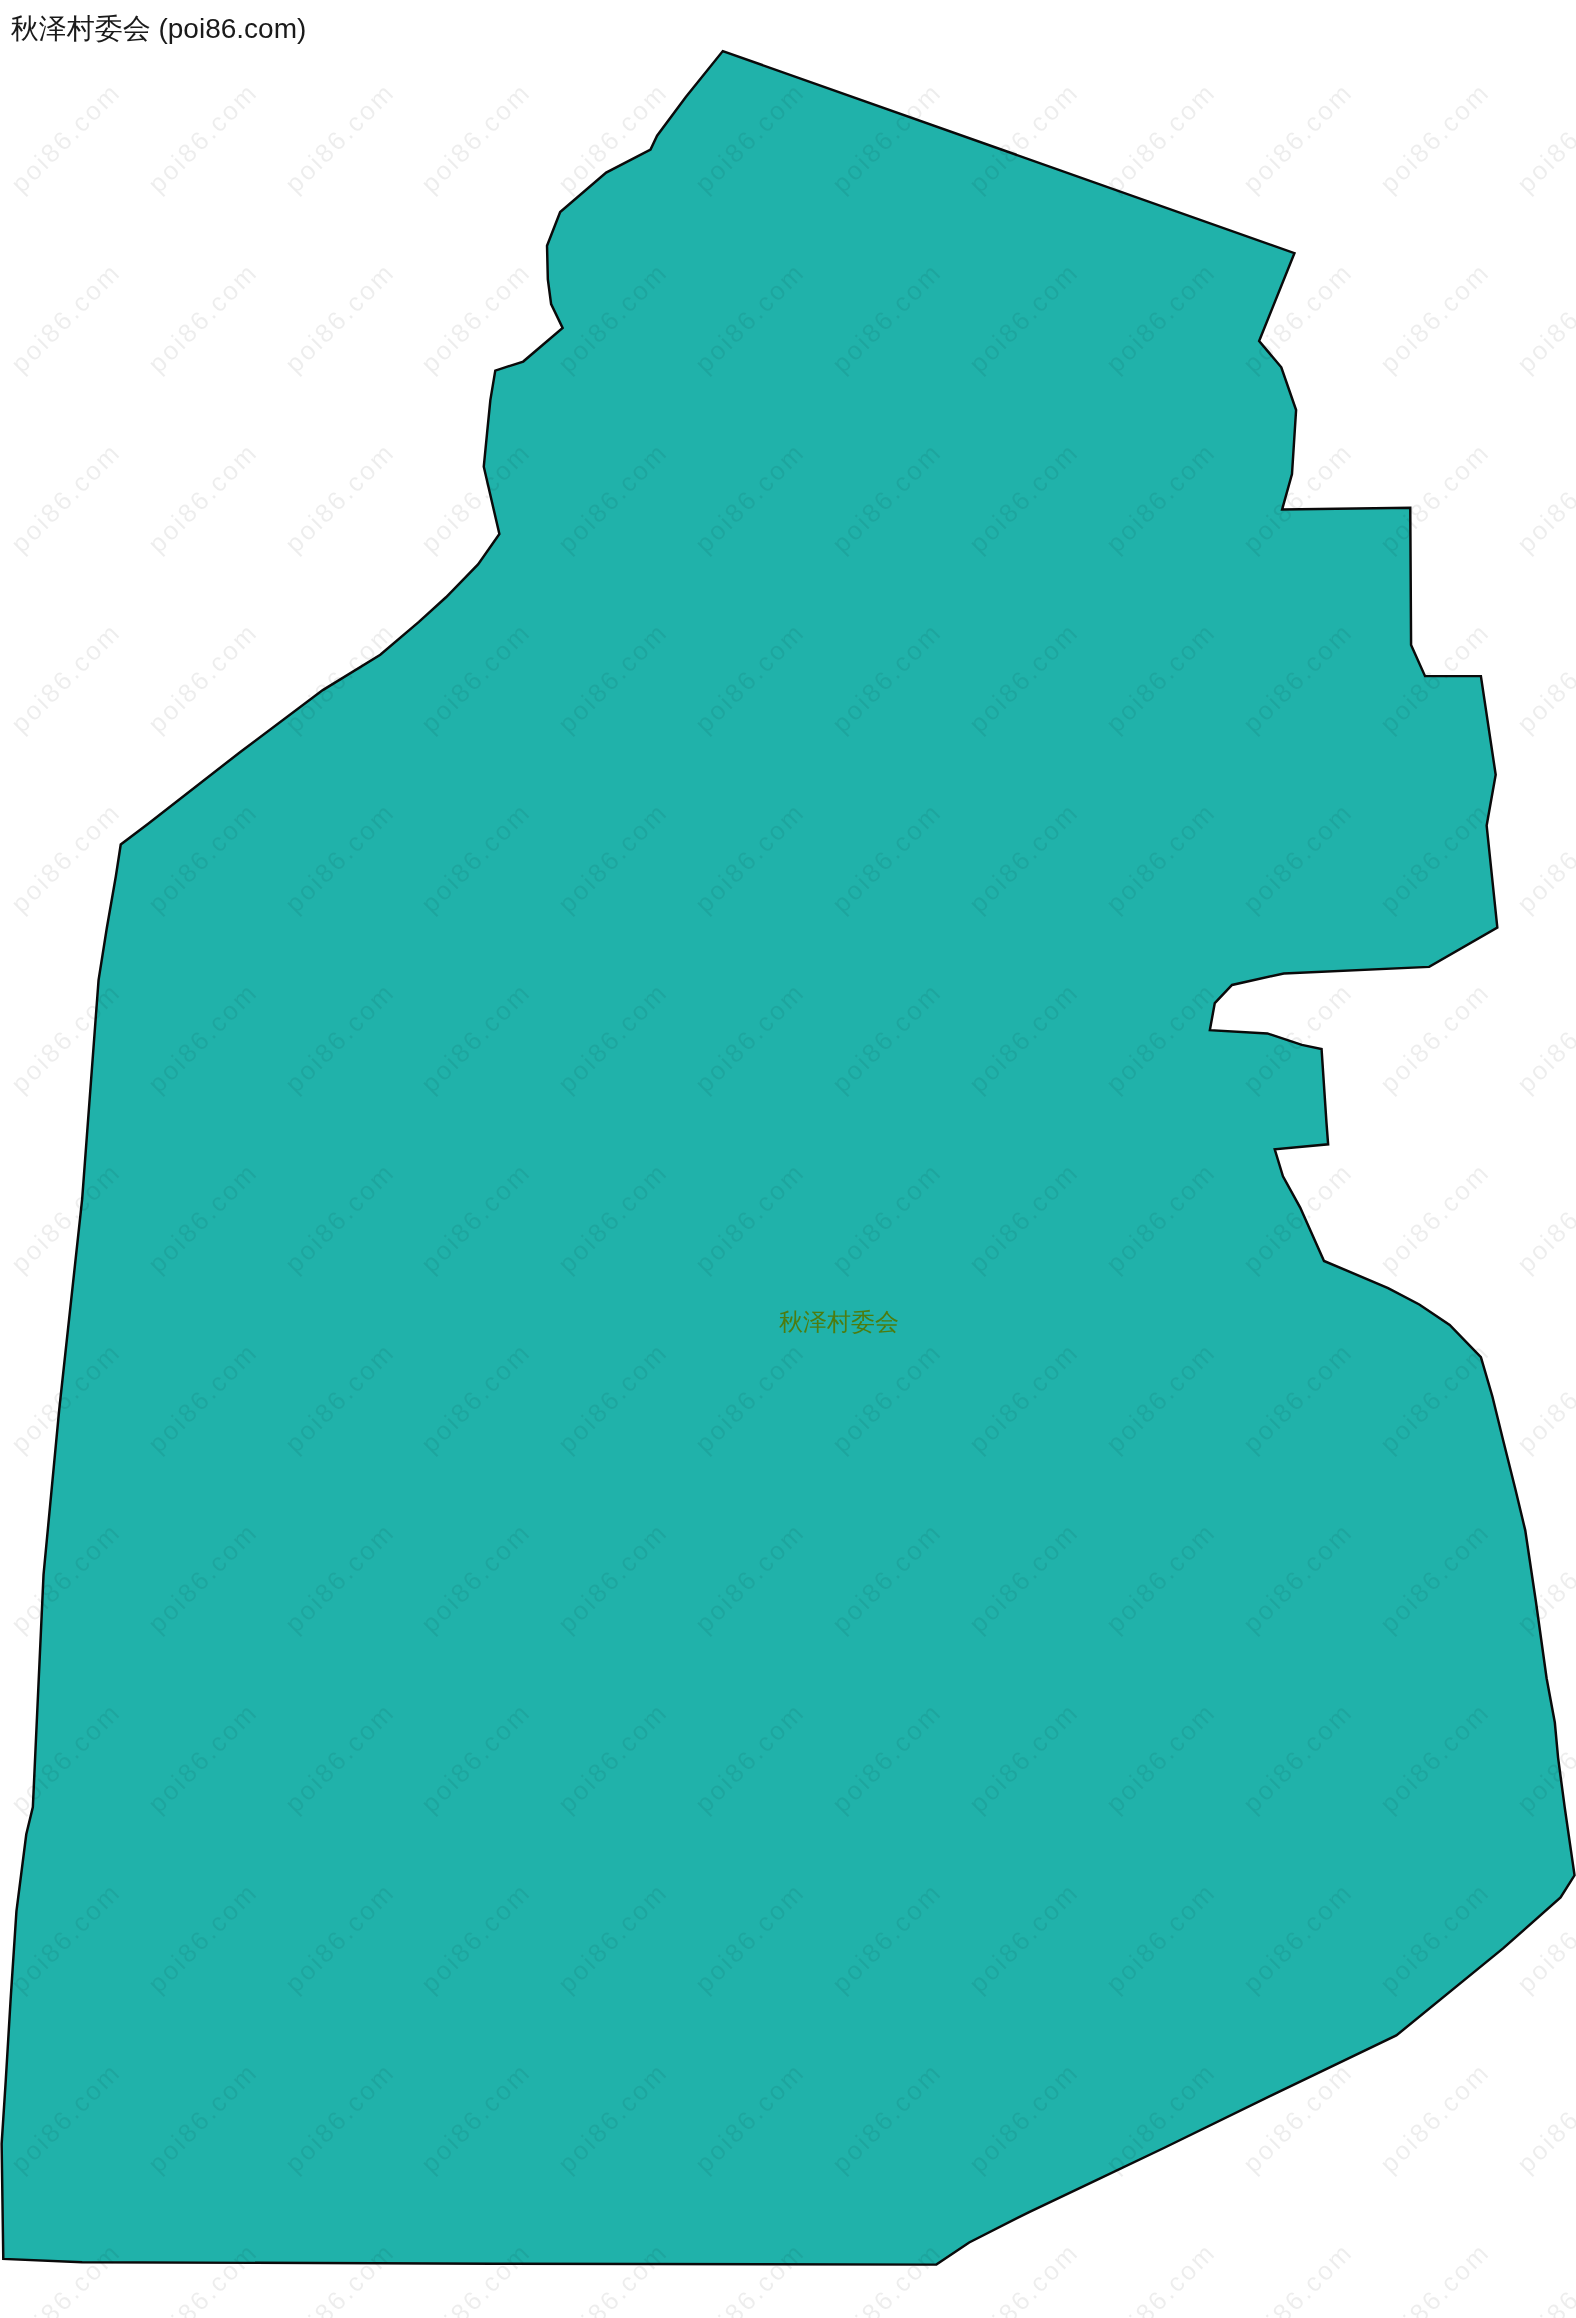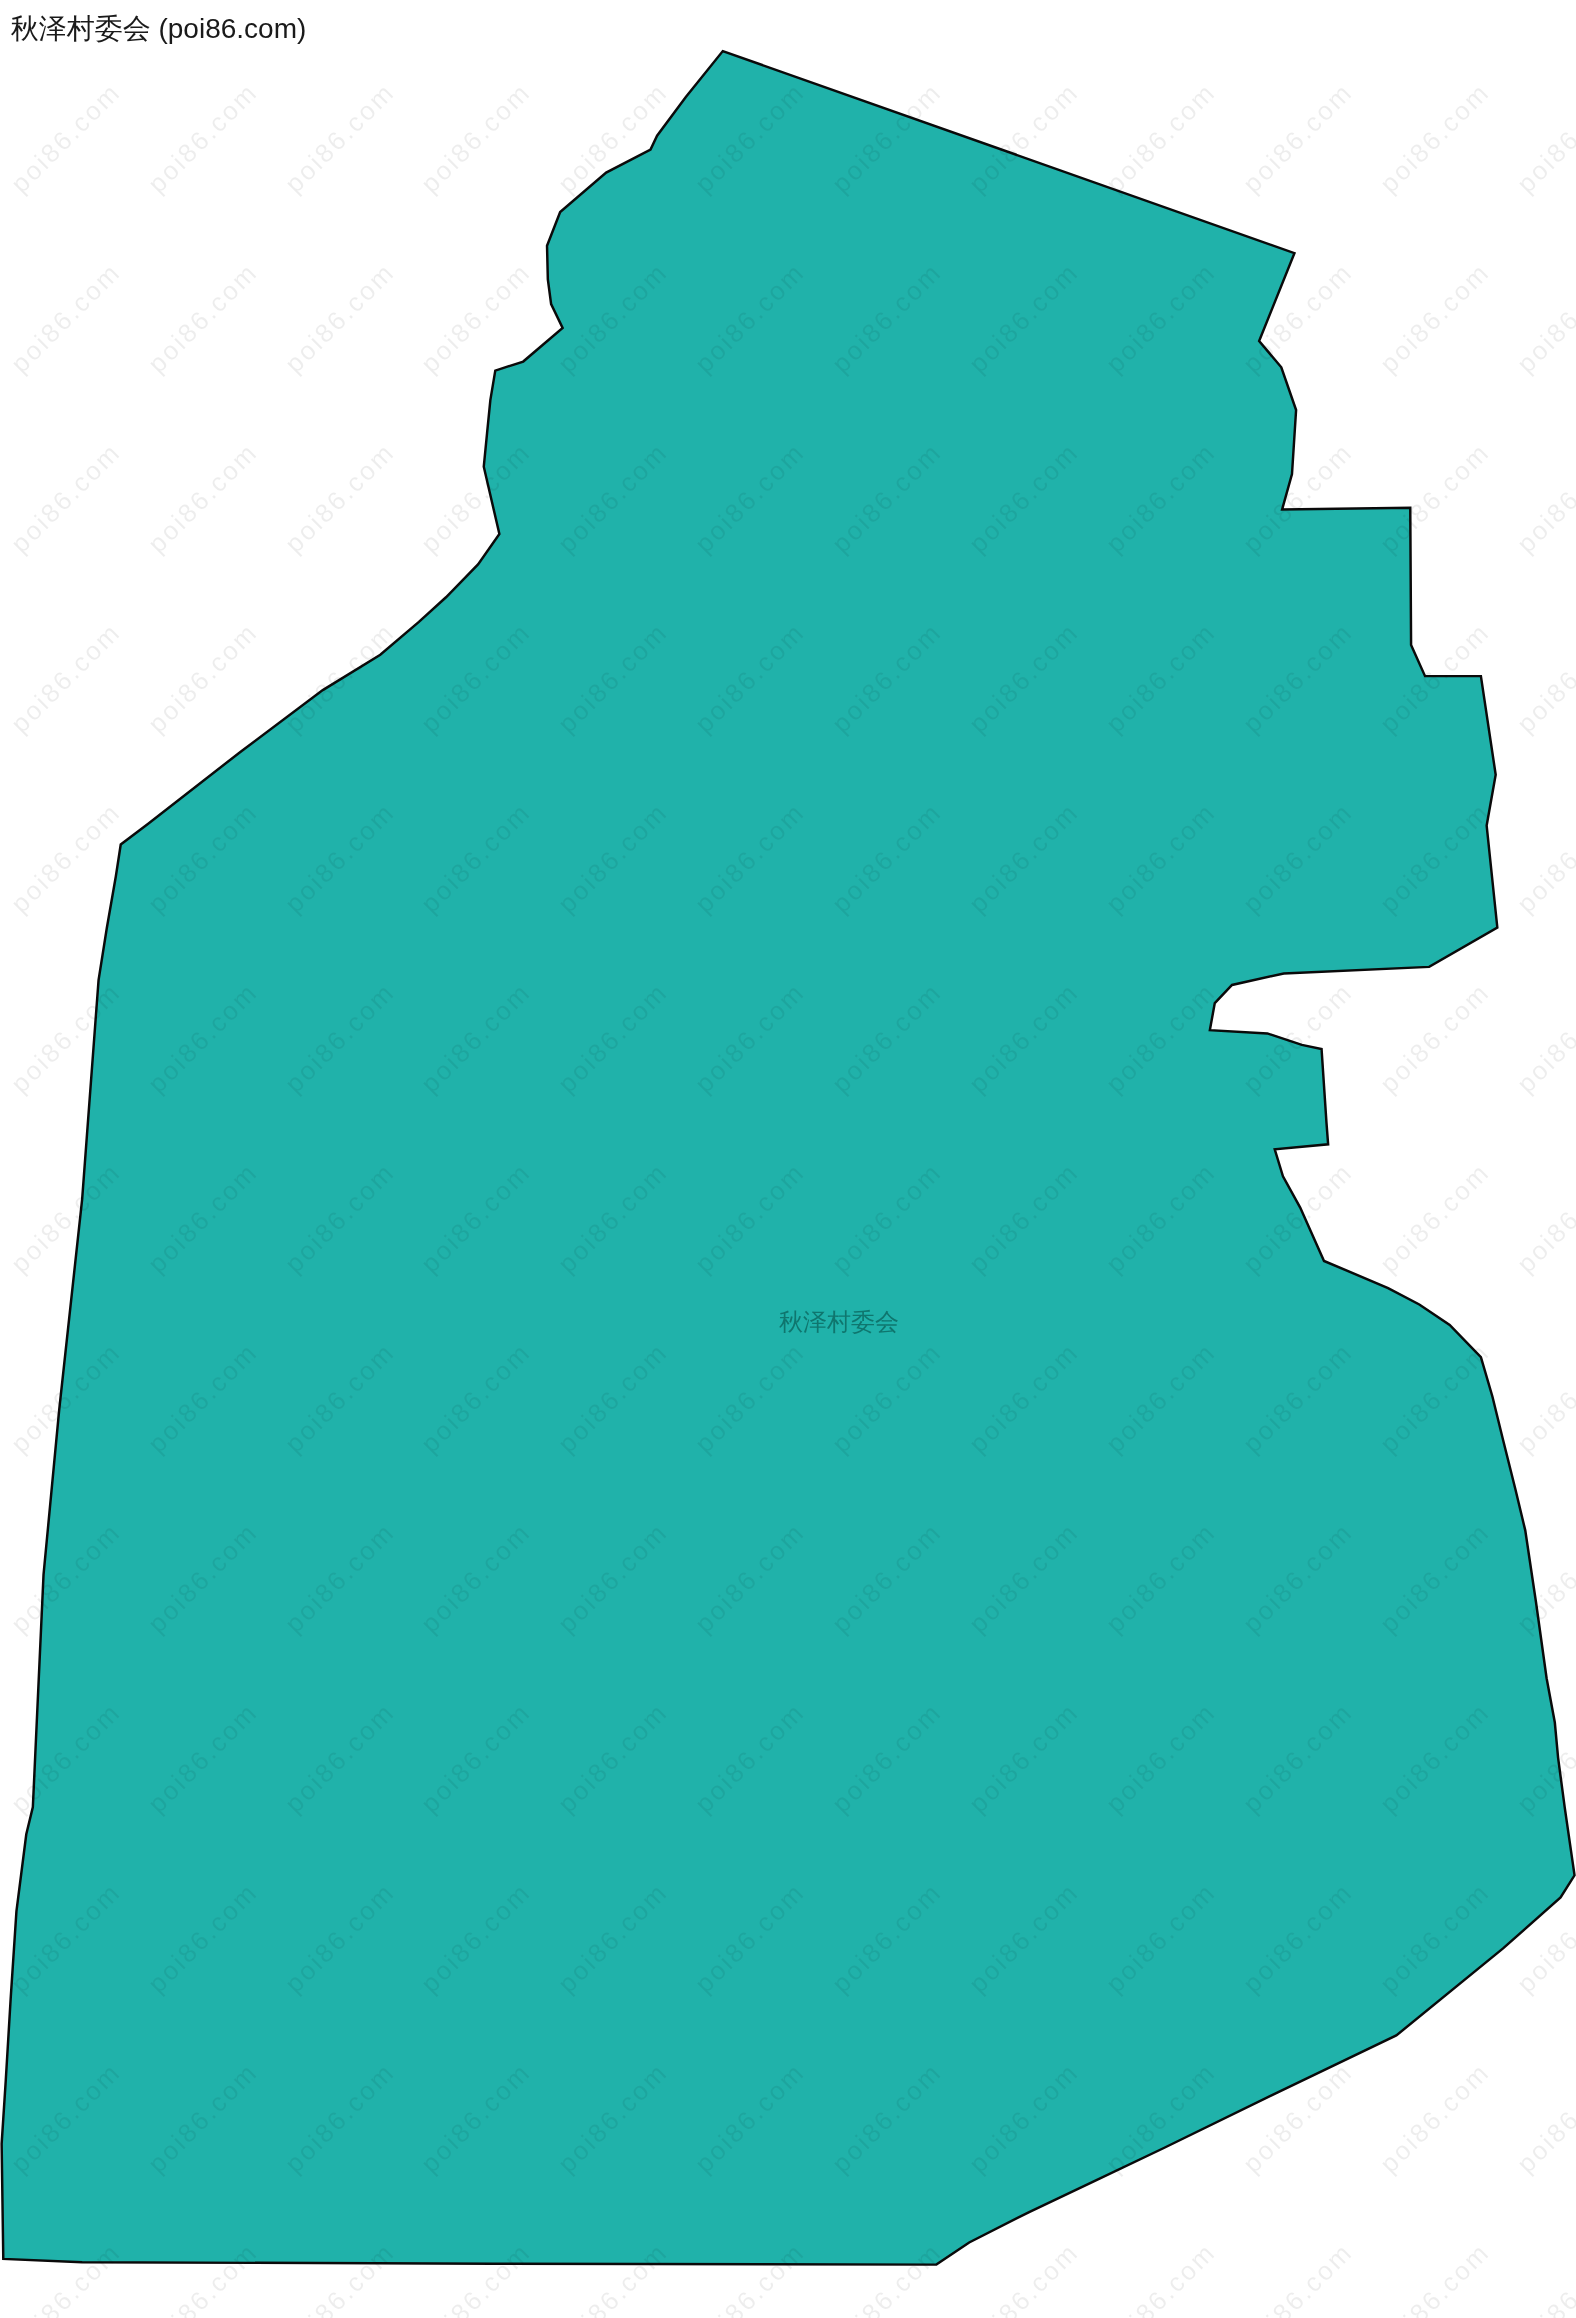--- a/index.html
+++ b/index.html
@@ -48,21 +48,21 @@
     color: #1a1a1a;
     white-space: nowrap;
   }
   #region-label {
     position: absolute;
     left: 839px;
     top: 1322px;
     transform: translate(-50%, -50%);
     z-index: 3;
     font-size: 24px;
-    color: #0f766e;
+    color: #4d7c0f;
     white-space: nowrap;
   }
 </style>
 </head>
 <body>
 
 <div id="page">
 
   <svg id="map-svg" width="1577" height="2319" viewBox="0 0 1920 2823" xmlns="http://www.w3.org/2000/svg">
     <polygon id="region-polygon" points="880,62 1576,308 1533,415 1560,447 1578,499 1573,577 1561,620 1717,618 1718,785 1735,823 1803,823 1821,943 1810,1005 1823,1129 1740,1177 1563,1185 1500,1199 1479,1221 1473,1254 1543,1258 1585,1272 1609,1277 1615,1367 1617,1393 1552,1399 1562,1432 1583,1470 1612,1535 1690,1568 1728,1588 1765,1613 1803,1652 1817,1700 1830,1753 1845,1813 1857,1863 1870,1950 1883,2043 1893,2097 1897,2140 1905,2200 1917,2283 1900,2310 1830,2372 1700,2478 1550,2550 1417,2615 1333,2655 1253,2693 1180,2730 1140,2757 600,2756 100,2754 4,2750 2,2610 7,2533 13,2433 20,2327 32,2233 40,2200 53,1917 72,1717 100,1460 120,1193 130,1130 141,1067 147,1028 180,1003 293,915 393,840 463,797 510,757 543,727 582,687 608,650 589,568 593,527 597,487 603,451 637,440 685,399 671,370 667,340 666,299 682,258 738,210 792,182 800,165 835,118" fill="#20b2aa" stroke="#0a0a0a" stroke-width="3" stroke-linejoin="miter"></polygon>

